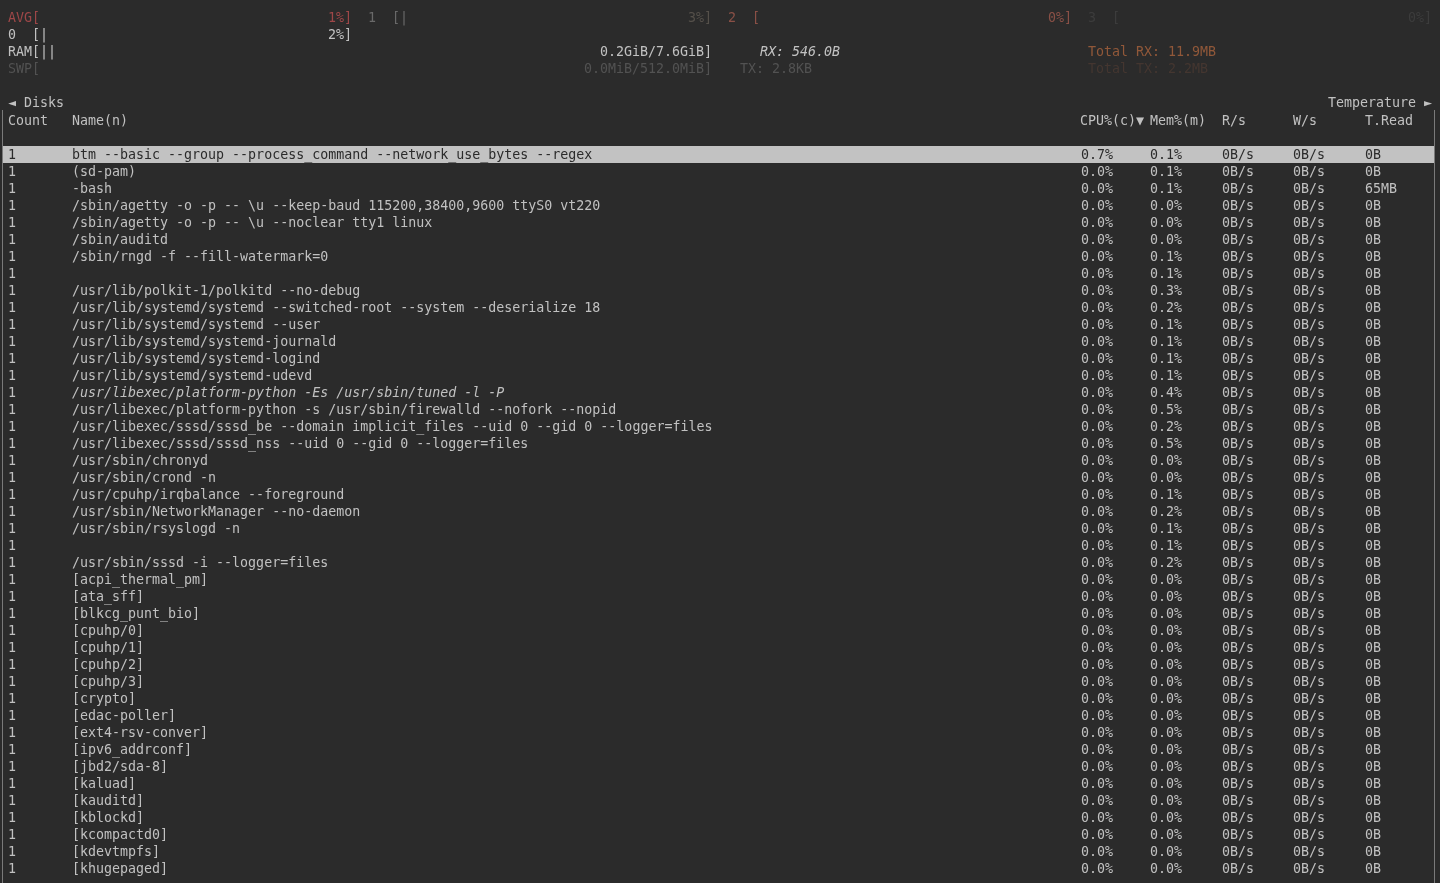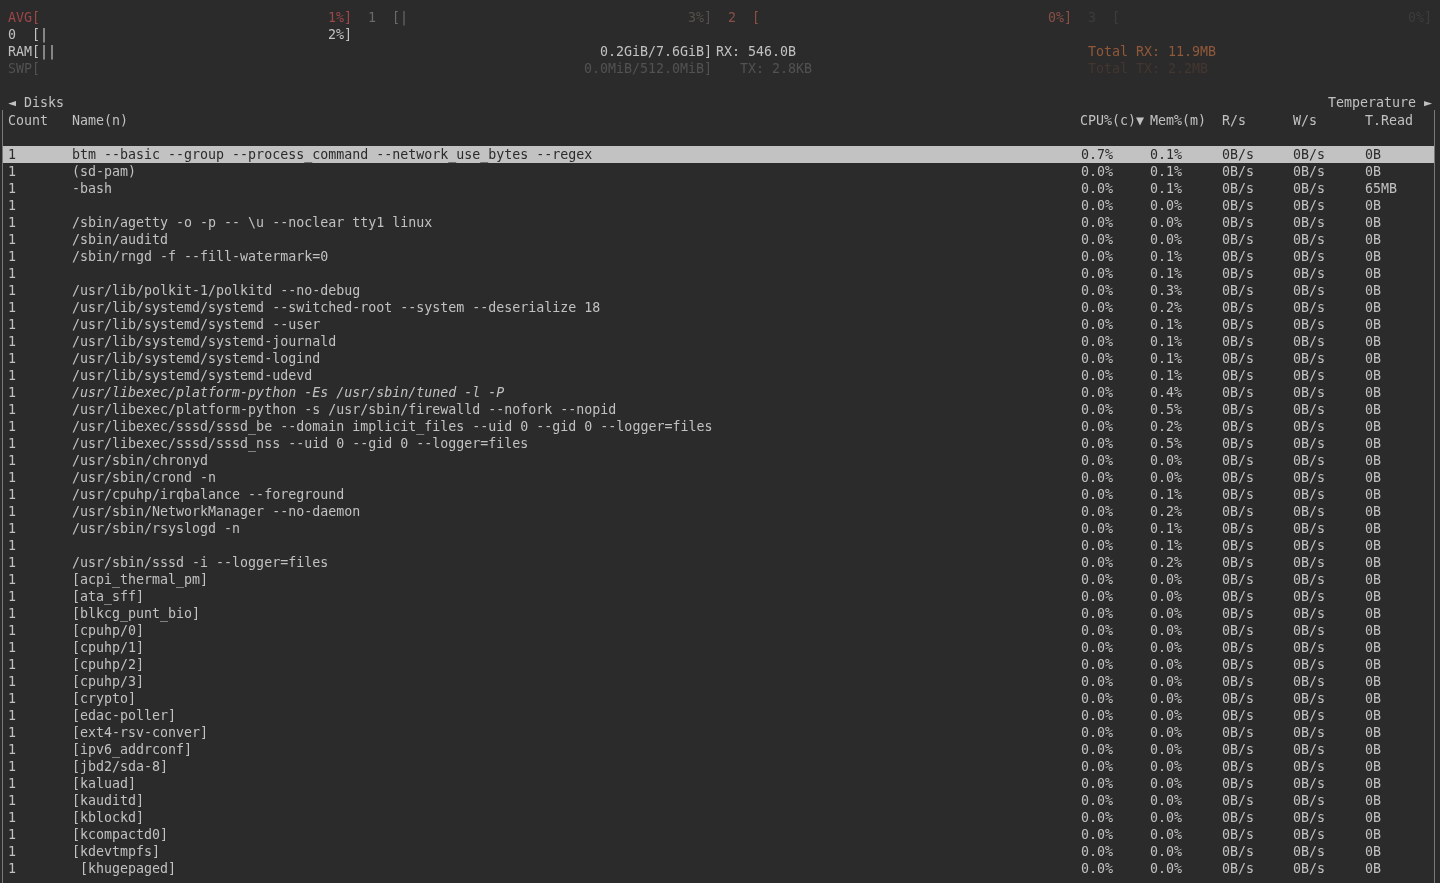--- a/index.html
+++ b/index.html
@@ -65,21 +65,21 @@
   <span class="t c-red2" style="left:728px;  top:9px;">2  [</span>
   <span class="t c-red2" style="left:1048px; top:9px;">0%]</span>
   <span class="t c-vdim" style="left:1088px; top:9px;">3  [</span>
   <span class="t c-vdim" style="left:1408px; top:9px;">0%]</span>
 
   <span class="t c-bright" style="left:8px;    top:26px;">0  [|</span>
   <span class="t c-bright" style="left:328px;  top:26px;">2%]</span>
 
   <span class="t c-bright" style="left:8px;    top:43px;">RAM[||</span>
   <span class="t c-bright" style="left:600px;  top:43px;">0.2GiB/7.6GiB]</span>
-  <span class="t c-bright" style="left:716px;  top:43px;">RX: 546.0B</span>
+  <span class="t c-bright" style="left:760px;  top:43px;font-style:italic;">RX: 546.0B</span>
   <span class="t c-trx" style="left:1088px; top:43px;">Total RX: 11.9MB</span>
 
   <span class="t c-dim" style="left:8px;    top:60px;">SWP[</span>
   <span class="t c-dim" style="left:584px;  top:60px;">0.0MiB/512.0MiB]</span>
   <span class="t c-dim" style="left:740px;  top:60px;">TX: 2.8KB</span>
   <span class="t c-ttx" style="left:1088px; top:60px;">Total TX: 2.2MB</span>
 </div>
 
 <span class="t c-text" style="left:8px;    top:94px;">◄ Disks</span>
 <span class="t c-text" style="left:1328px; top:94px;">Temperature ►</span>
@@ -120,20 +120,21 @@
       <span class="cell" style="left: 5px;">1</span>
       <span class="cell" style="left: 69px;">-bash</span>
       <span class="cell" style="left: 1078px;">0.0%</span>
       <span class="cell" style="left: 1147px;">0.1%</span>
       <span class="cell" style="left: 1219px;">0B/s</span>
       <span class="cell" style="left: 1290px;">0B/s</span>
       <span class="cell" style="left: 1362px;">65MB</span>
     </div>
     <div class="prow" style="top: 51px;">
       <span class="cell" style="left: 5px;">1</span>
+      <span class="cell" style="left: 69px;">/sbin/agetty -o -p -- \u --keep-baud 115200,38400,9600 ttyS0 vt220</span>
       <span class="cell" style="left: 1078px;">0.0%</span>
       <span class="cell" style="left: 1147px;">0.0%</span>
       <span class="cell" style="left: 1219px;">0B/s</span>
       <span class="cell" style="left: 1290px;">0B/s</span>
       <span class="cell" style="left: 1362px;">0B</span>
     </div>
     <div class="prow" style="top: 68px;">
       <span class="cell" style="left: 5px;">1</span>
       <span class="cell" style="left: 69px;">/sbin/agetty -o -p -- \u --noclear tty1 linux</span>
       <span class="cell" style="left: 1078px;">0.0%</span>
@@ -468,20 +469,20 @@
       <span class="cell" style="left: 5px;">1</span>
       <span class="cell" style="left: 69px;">[kdevtmpfs]</span>
       <span class="cell" style="left: 1078px;">0.0%</span>
       <span class="cell" style="left: 1147px;">0.0%</span>
       <span class="cell" style="left: 1219px;">0B/s</span>
       <span class="cell" style="left: 1290px;">0B/s</span>
       <span class="cell" style="left: 1362px;">0B</span>
     </div>
     <div class="prow" style="top: 714px;">
       <span class="cell" style="left: 5px;">1</span>
-      <span class="cell" style="left: 77px;">[khugepaged]</span>
+      <span class="cell" style="left: 69px;">[khugepaged]</span>
       <span class="cell" style="left: 1078px;">0.0%</span>
       <span class="cell" style="left: 1147px;">0.0%</span>
       <span class="cell" style="left: 1219px;">0B/s</span>
       <span class="cell" style="left: 1290px;">0B/s</span>
       <span class="cell" style="left: 1362px;">0B</span>
     </div>
   </div>
 
 </body></html>

